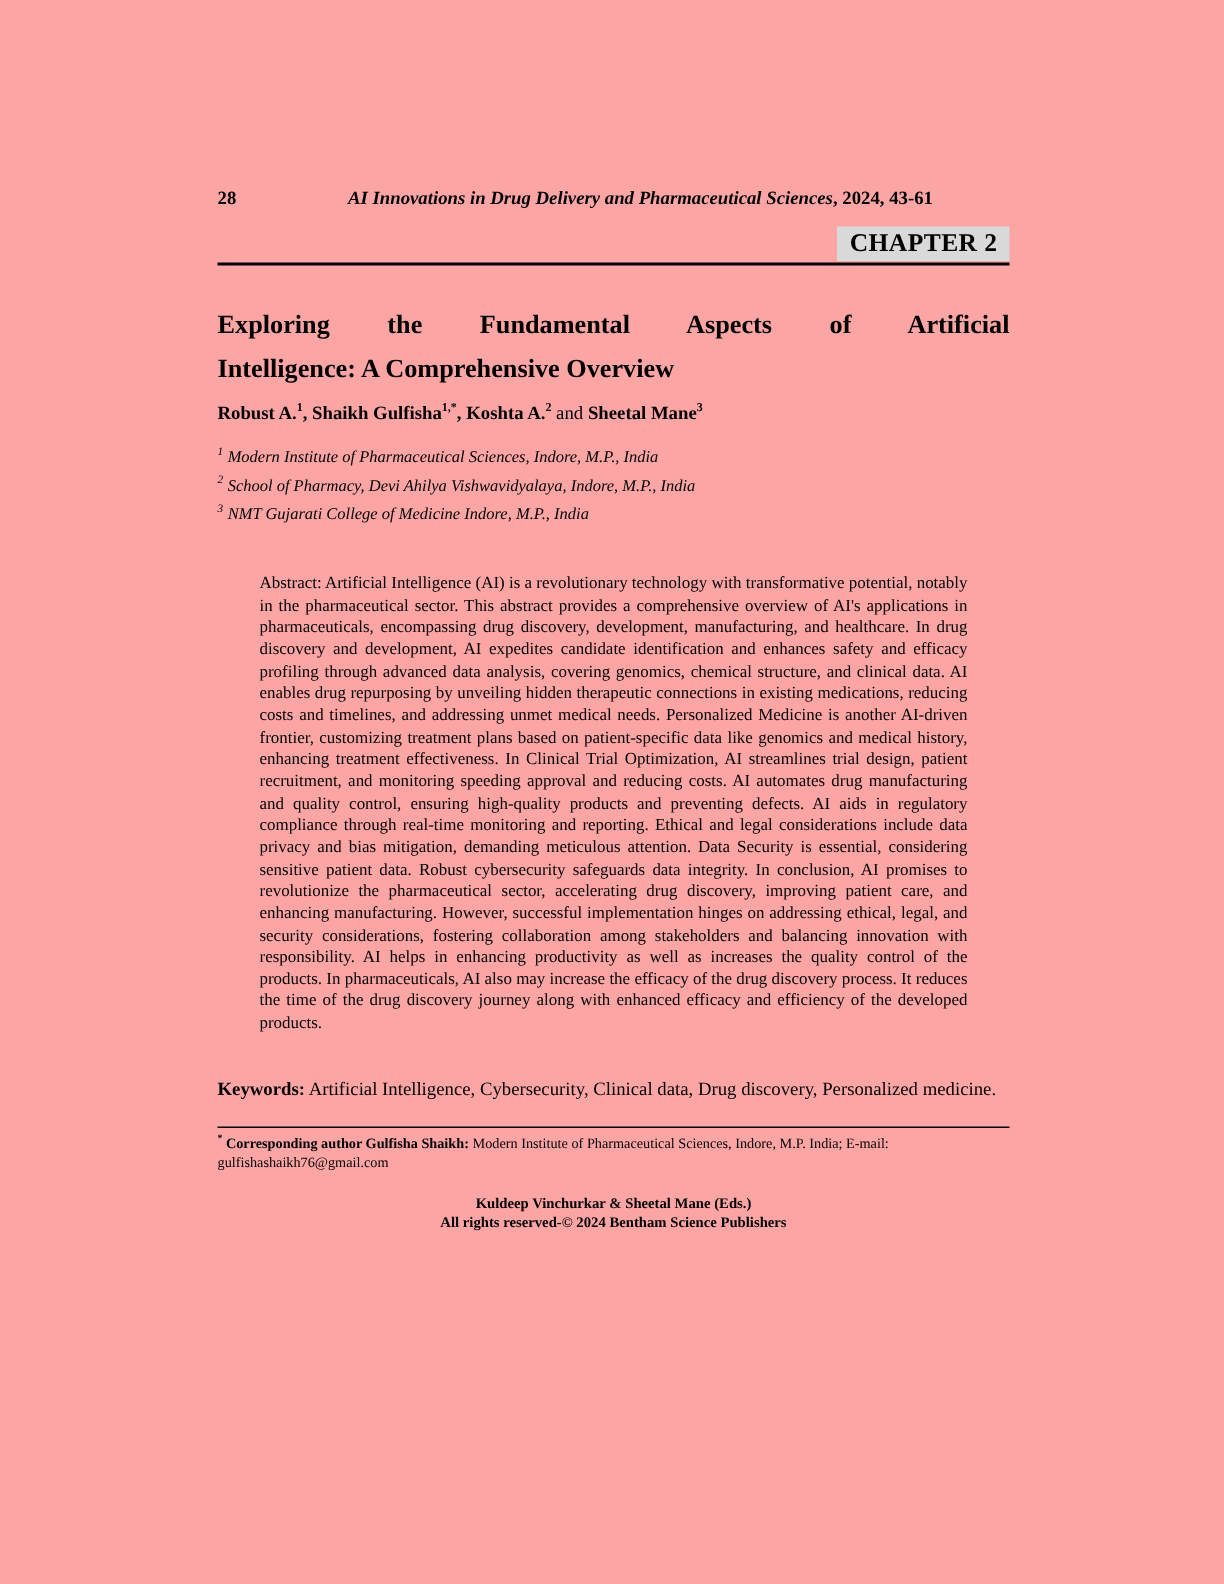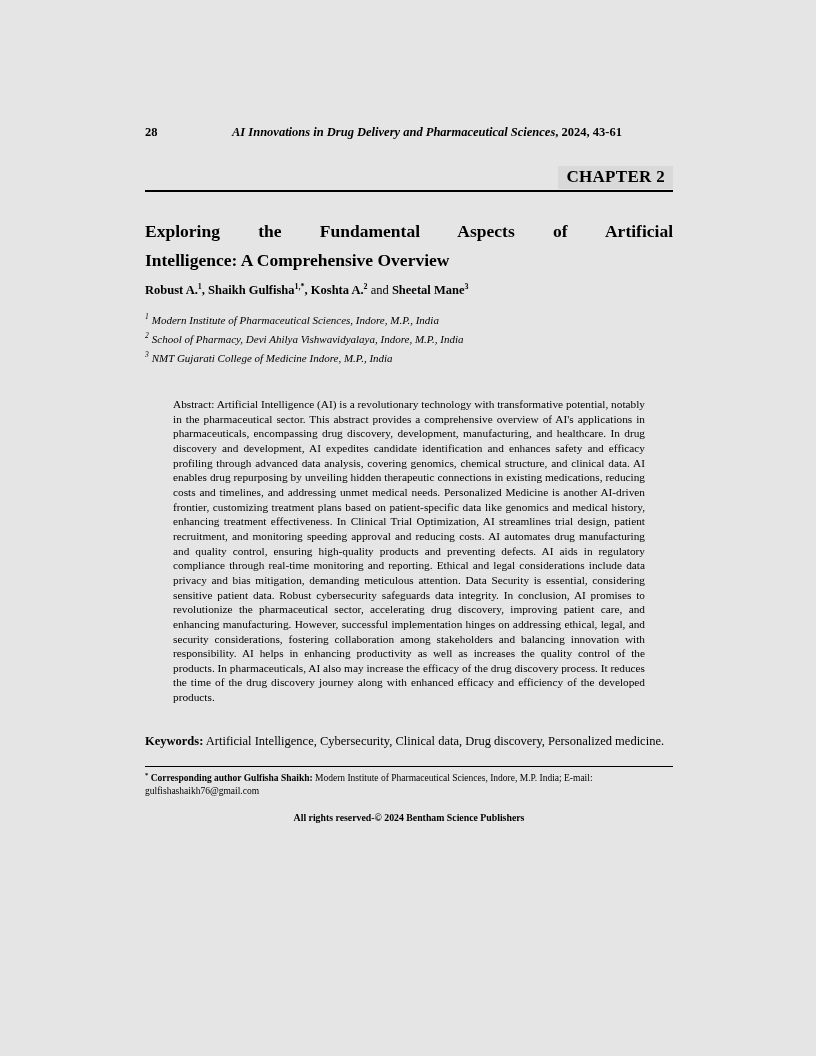--- a/index.html
+++ b/index.html
@@ -1,32 +1,32 @@
 <!DOCTYPE html>
 <html><head>
 <meta charset="utf-8">
 <style>
   * { box-sizing: border-box; }
   html, body { margin: 0; padding: 0; background: #ffffff; }
   .page {
     width: 816px; height: 1056px;
-    background: #e5e5e5;
+    background: #fca5a5;
     color: #000000;
     font-family: "Liberation Serif", serif;
     position: relative;
     padding: 125px 143px 0 145px;
     overflow: hidden;
   }
   
   .running-header { display: flex; align-items: baseline; font-size: 12.5px; font-weight: bold; }
   .page-number { width: 87px; flex: 0 0 auto; }
   .journal-title { flex: 1; text-align: left; white-space: nowrap; }
   .journal-title .jt-italic { font-style: italic; }
   
-  .chapter-banner { text-align: right; margin-top: 26px; }
+  .chapter-banner { text-align: right; margin-top: 11px; }
   .chapter-label {
     display: inline-block;
     background: #d9d9d9;
     font-size: 17px; font-weight: bold;
     padding: 1px 8px 2px 8px;
     letter-spacing: 0.3px;
   }
   .header-rule { border-bottom: 2px solid #000; margin-top: 1px; }
   
   .chapter-title { margin-top: 15px; font-size: 17.5px; font-weight: bold; line-height: 29px; }
@@ -97,16 +97,17 @@
     <span>Artificial Intelligence, Cybersecurity, Clinical data, Drug discovery, Personalized medicine.</span>
   </div>
 
   <div class="footnote-rule"></div>
 
   <div class="footnote"><sup>*</sup> <span class="footnote-label">Corresponding author Gulfisha Shaikh:</span>
     <span>Modern Institute of Pharmaceutical Sciences, Indore, M.P. India; E-mail: gulfishashaikh76@gmail.com</span>
   </div>
 
   <div class="publisher-footer">
+    <div>Kuldeep Vinchurkar &amp; Sheetal Mane (Eds.)</div>
     <div>All rights reserved-© 2024 Bentham Science Publishers</div>
   </div>
 
 </div>
 
 </body></html>

